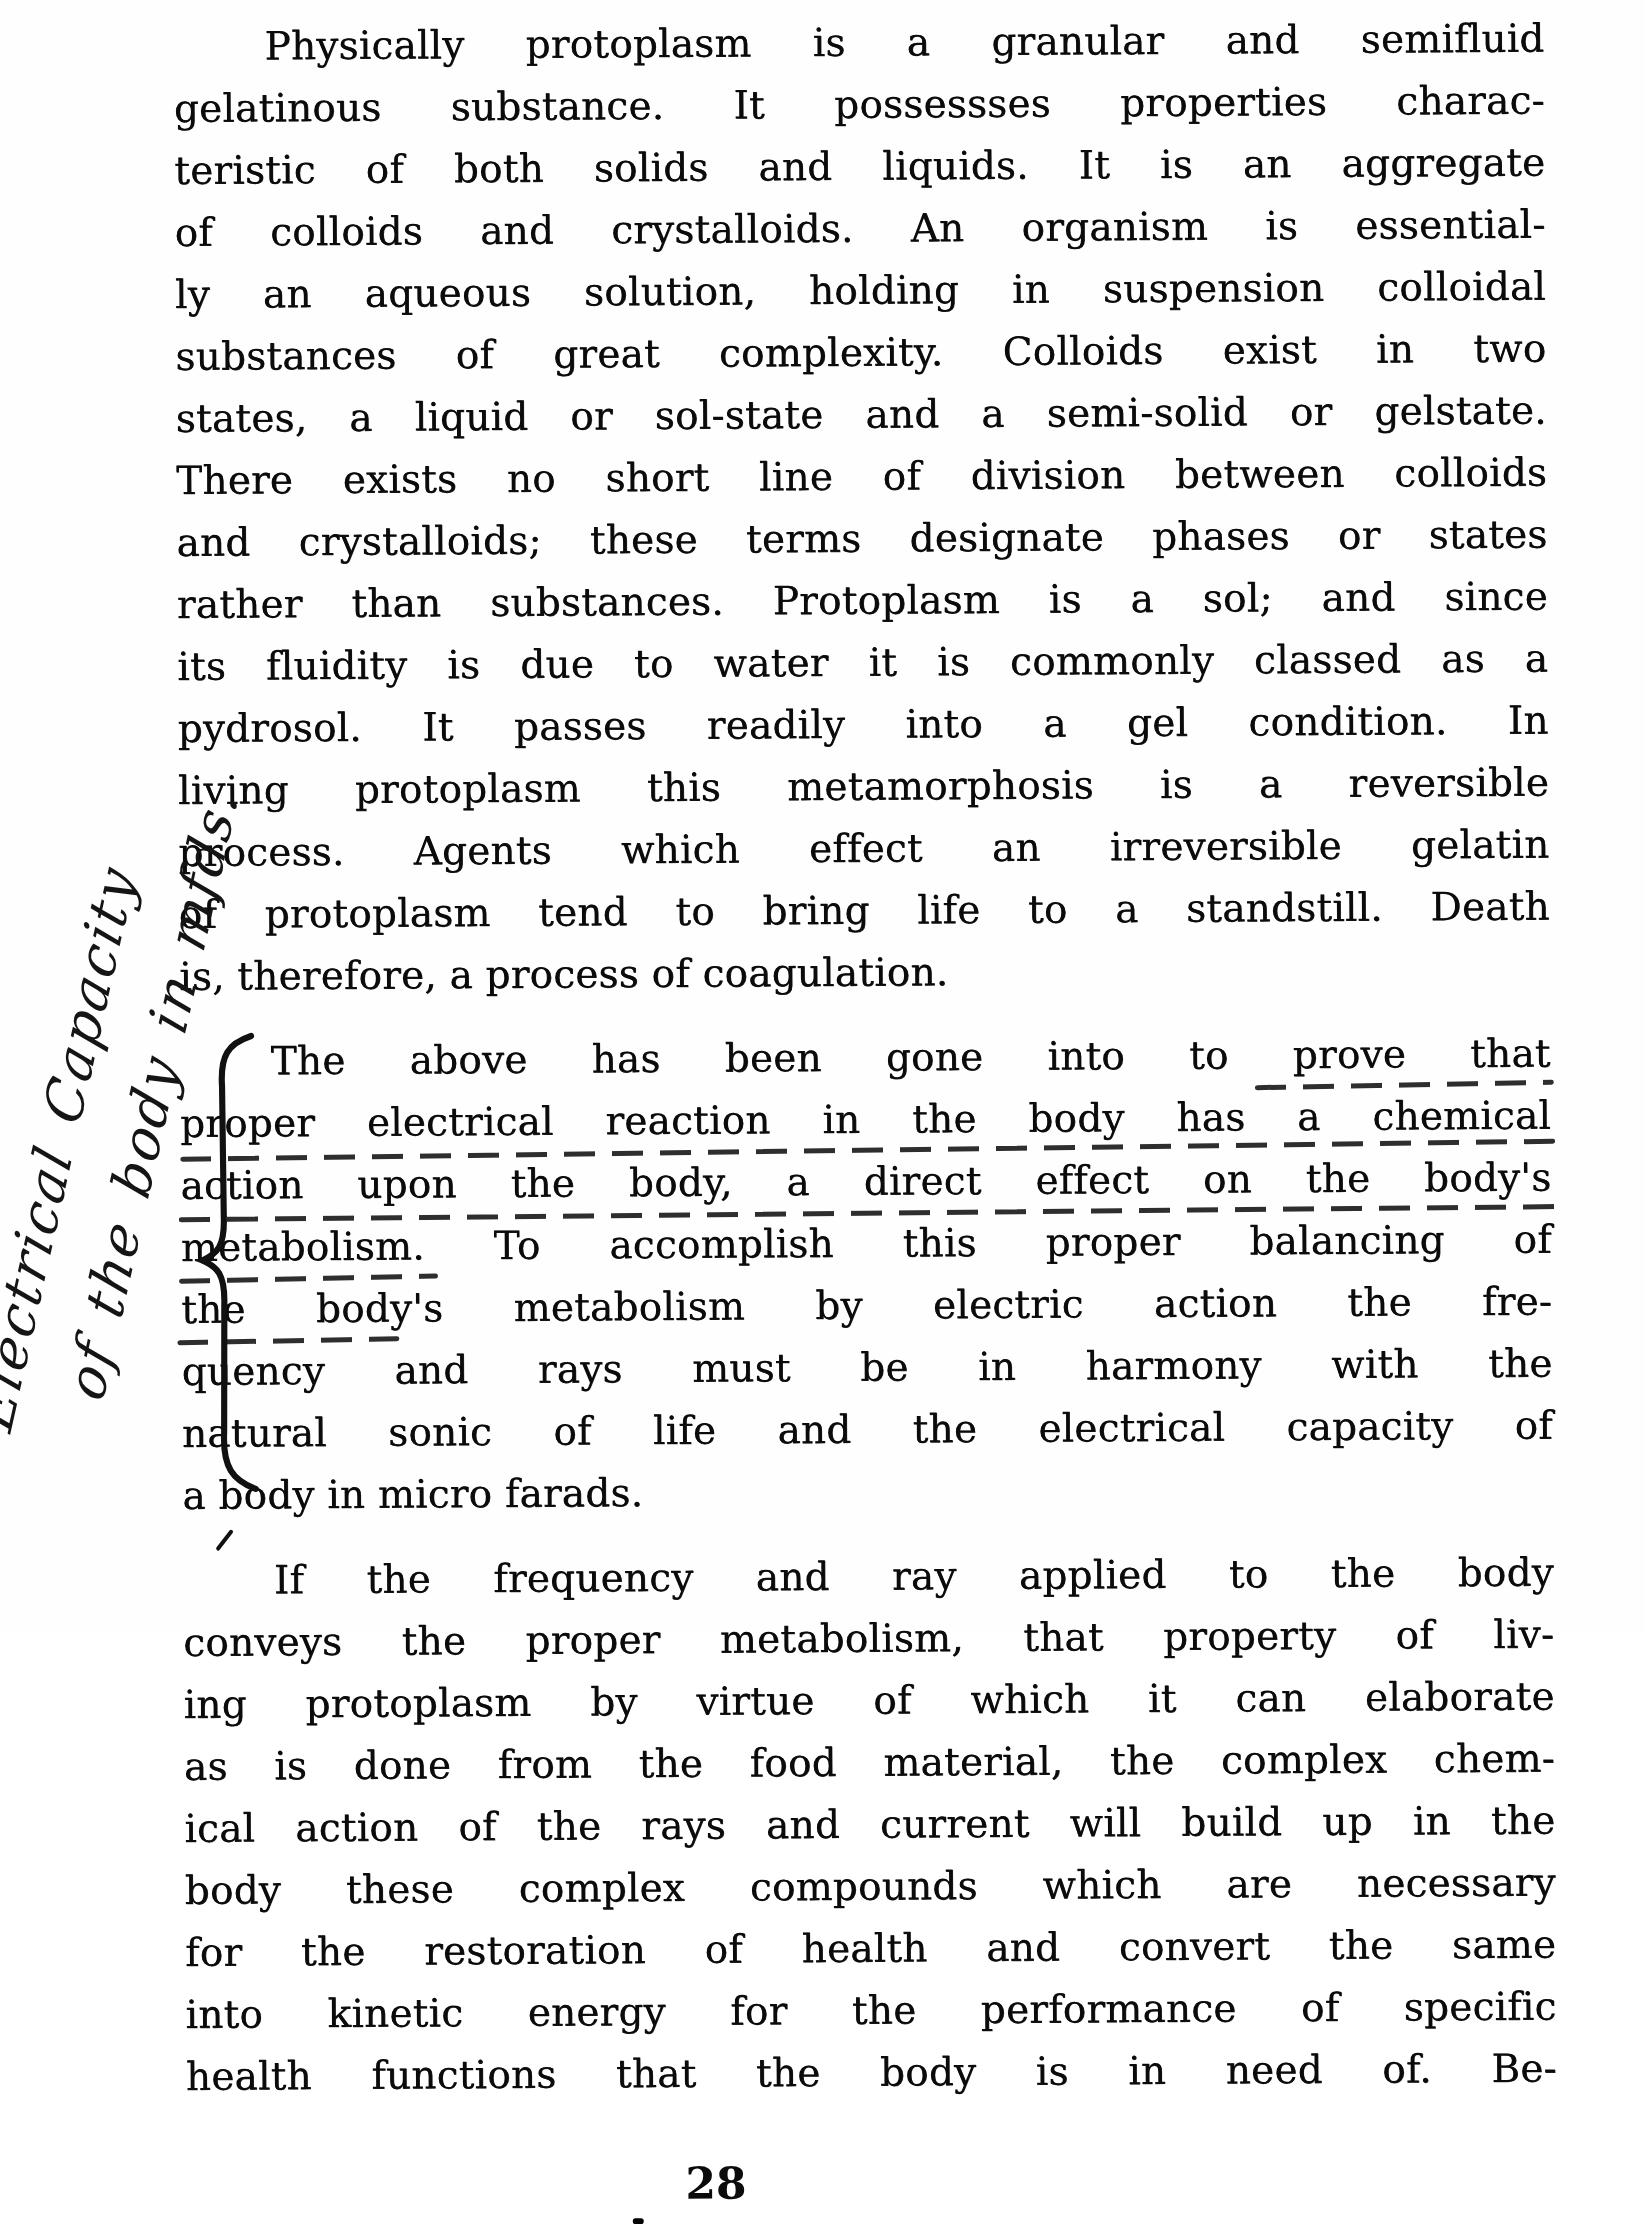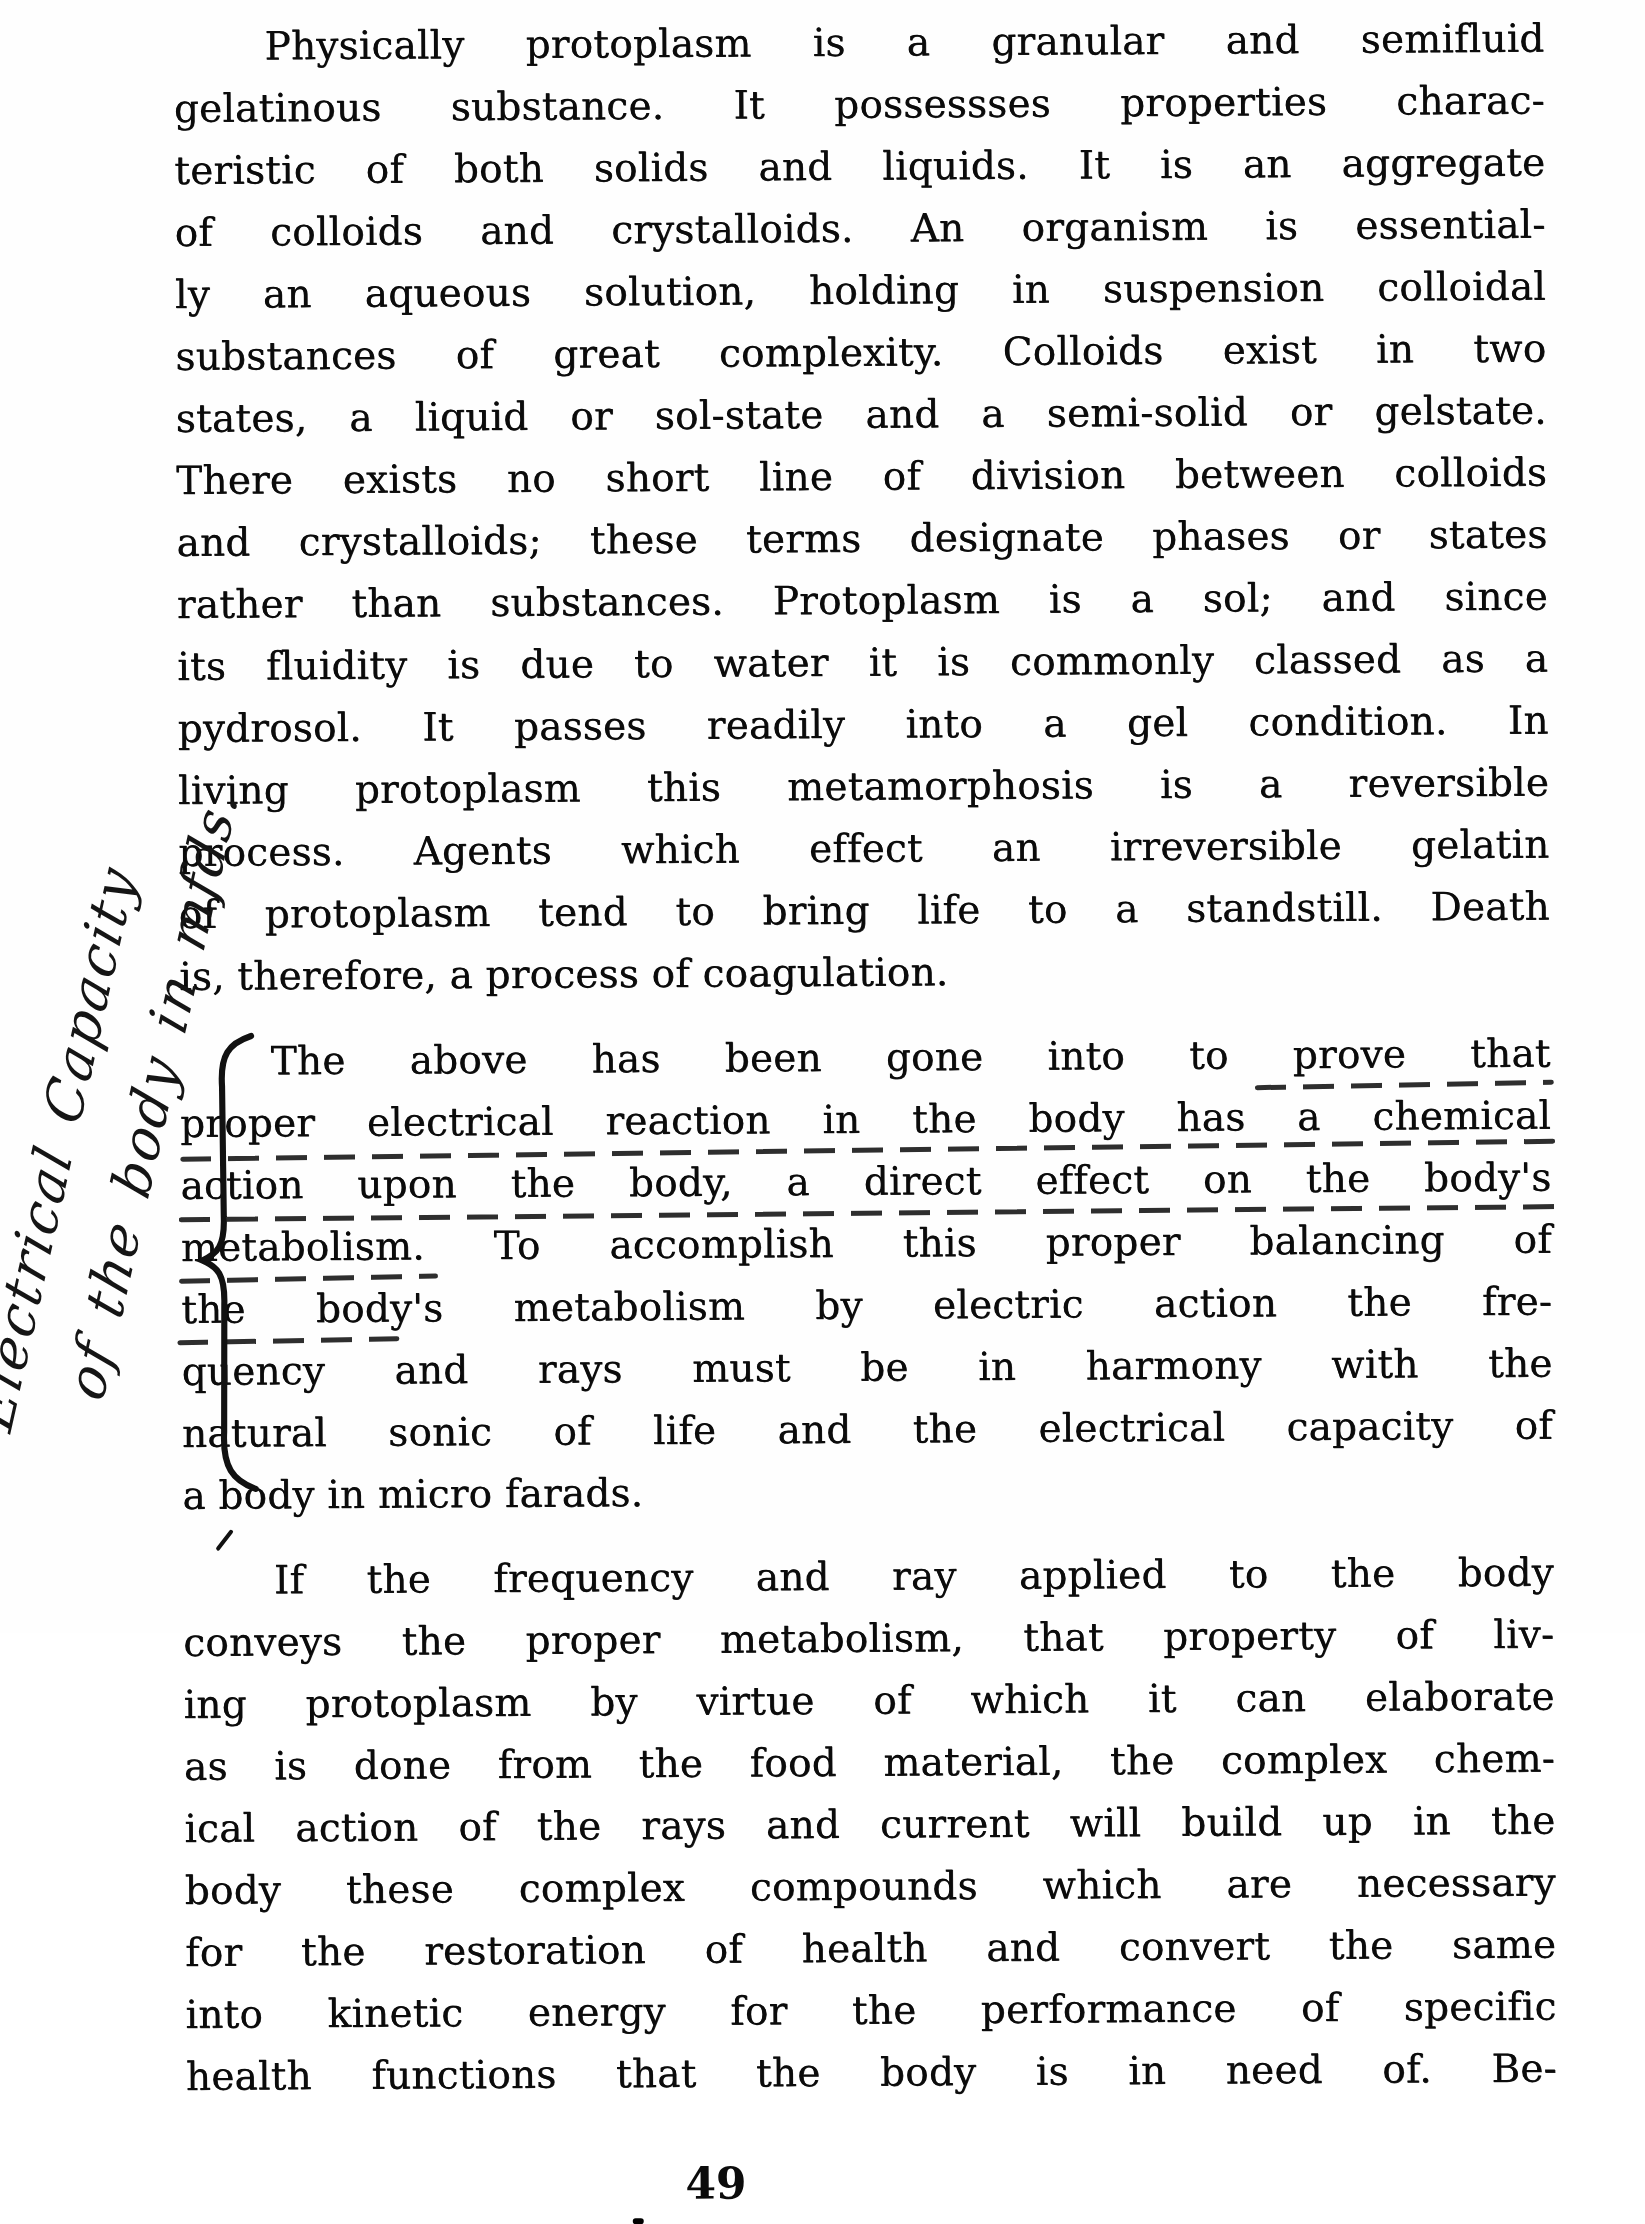--- a/index.html
+++ b/index.html
@@ -160,18 +160,18 @@
       <path d="M64 8 C40 16 31 28 33 62 L34 200 C35 232 27 240 11 247
                C27 254 35 262 34 294 L33 430 C31 468 42 482 66 491" fill="none" stroke="#111" stroke-width="6.5" stroke-linecap="round"></path>
     </svg>
     <div class="brace-tick"></div>
 
     <div class="margin-note">
       <div class="mn-line l1">Electrical Capacity</div>
       <div class="mn-line l2">of the body in mfds.</div>
     </div>
 
-    <div class="page-number">49</div>
+    <div class="page-number">28</div>
 
     <div class="speck"></div>
   </div>
 </div>
 
 
 </body></html>

